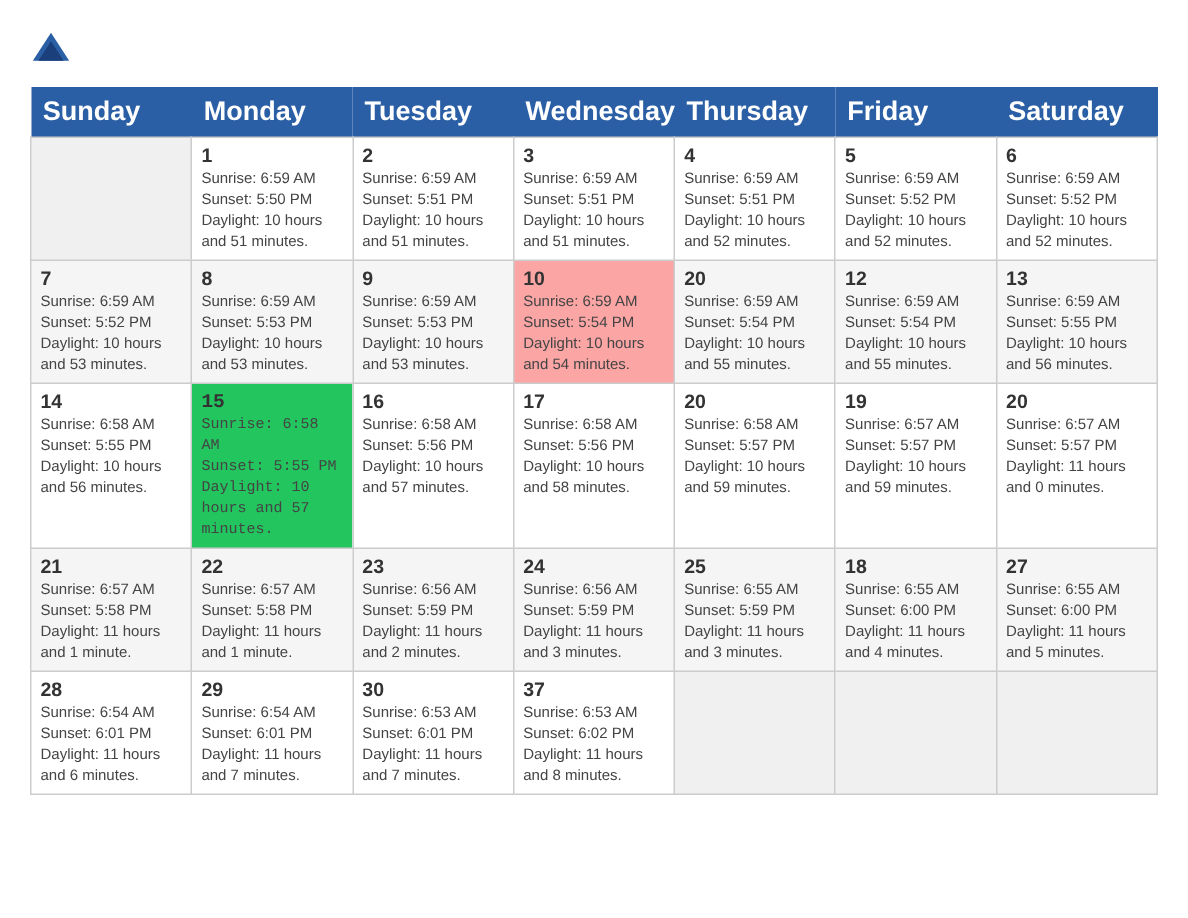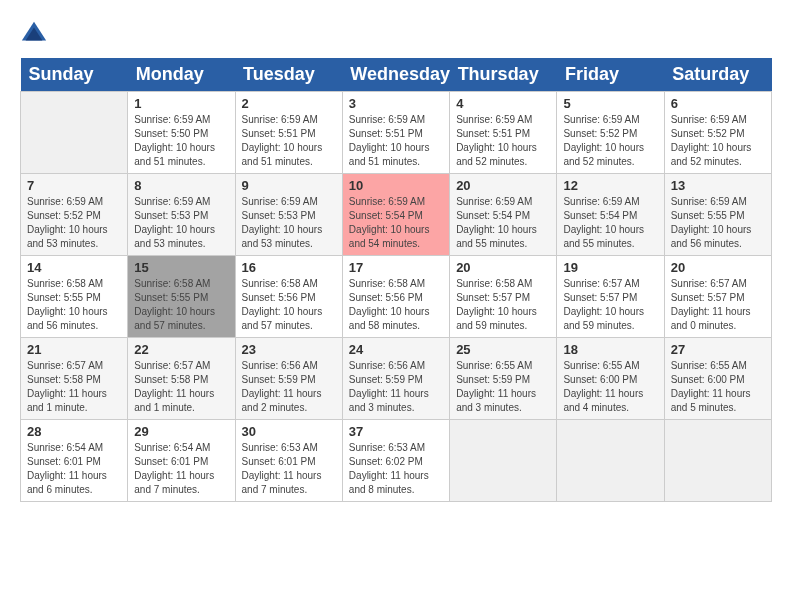--- a/index.html
+++ b/index.html
@@ -186,21 +186,21 @@
         <td style="background-color: rgb(245, 245, 245);">
           <span class="day-number">13</span>
           <div class="day-info">Sunrise: 6:59 AM<br>Sunset: 5:55 PM<br>Daylight: 10 hours and 56 minutes.</div>
         </td>
       </tr>
       <tr>
         <td style="background-color: rgb(255, 255, 255);">
           <span class="day-number">14</span>
           <div class="day-info">Sunrise: 6:58 AM<br>Sunset: 5:55 PM<br>Daylight: 10 hours and 56 minutes.</div>
         </td>
-        <td style="background-color: #a3a3a3;">
+        <td style="background-color: #22c55e; font-family: Liberation Mono, monospace;">
           <span class="day-number">15</span>
           <div class="day-info">Sunrise: 6:58 AM<br>Sunset: 5:55 PM<br>Daylight: 10 hours and 57 minutes.</div>
         </td>
         <td style="background-color: rgb(255, 255, 255);">
           <span class="day-number">16</span>
           <div class="day-info">Sunrise: 6:58 AM<br>Sunset: 5:56 PM<br>Daylight: 10 hours and 57 minutes.</div>
         </td>
         <td style="background-color: rgb(255, 255, 255);">
           <span class="day-number">17</span>
           <div class="day-info">Sunrise: 6:58 AM<br>Sunset: 5:56 PM<br>Daylight: 10 hours and 58 minutes.</div>

